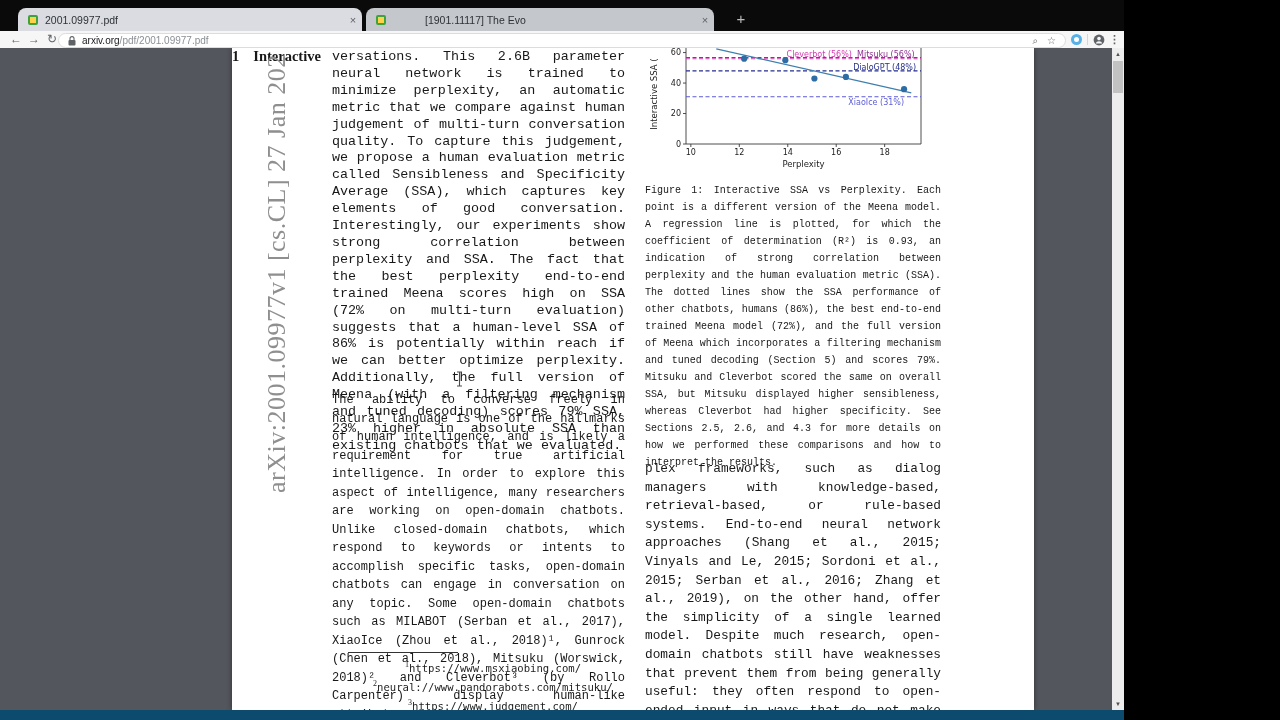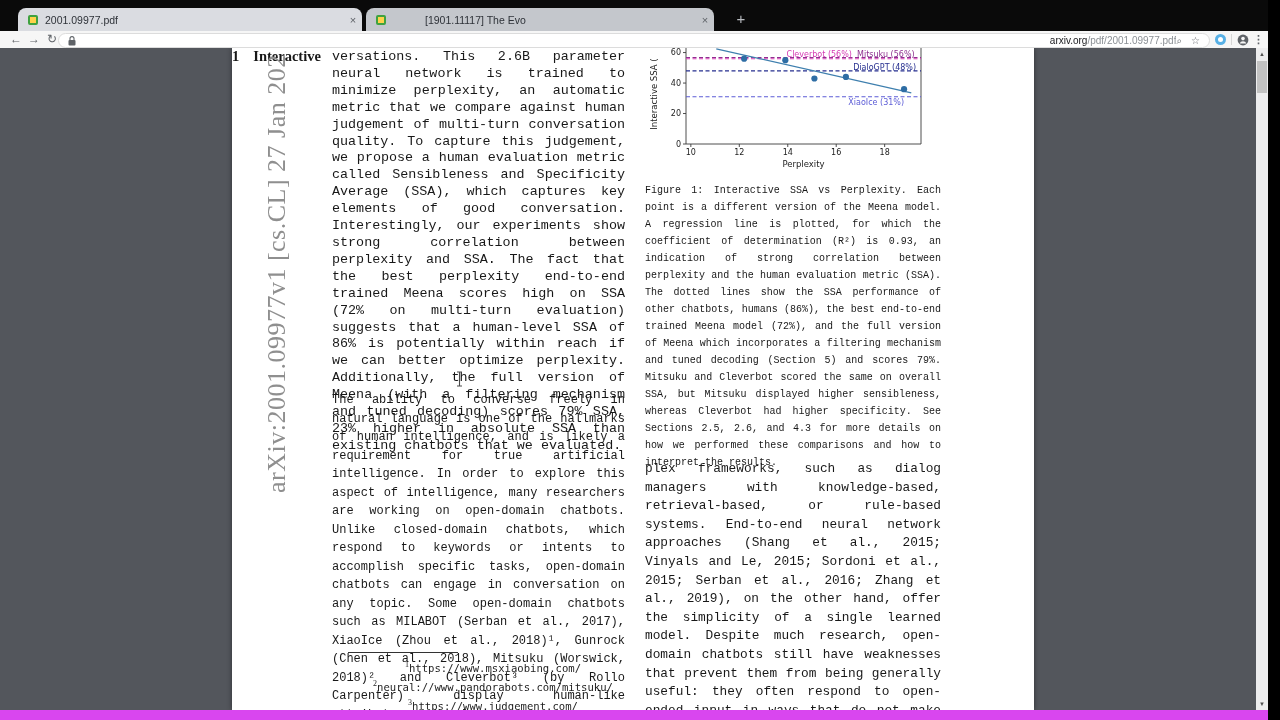--- a/index.html
+++ b/index.html
@@ -1,16 +1,16 @@
 <!DOCTYPE html>
 <html><head>
 <meta charset="utf-8">
 <style>
   html,body{margin:0;padding:0;background:#000;}
-  #app{position:relative;width:1268px;height:720px;overflow:hidden;background:#d946ef;
+  #app{position:relative;width:1124px;height:720px;overflow:hidden;background:#0c4a6e;
        font-family:"Liberation Sans",sans-serif;}
   
   .chrome-top{position:absolute;top:0;left:0;right:0;height:31px;background:#0a0a0a;}
   .tab{position:absolute;top:8px;height:23px;border-radius:8px 8px 0 0;display:flex;
        align-items:center;font-size:10.5px;color:#2e3238;}
   .tab.active{background:#dadce1;}
   .tab.inactive{background:#c4c7cc;}
   .favicon{width:10px;height:10px;box-sizing:border-box;border:2px solid #3fa23f;
            background:#ffd24a;border-radius:2px;margin:0 7px 0 10px;flex:none;}
   .tab-title{flex:1;overflow:hidden;white-space:nowrap;}
@@ -18,21 +18,21 @@
   .newtab{position:absolute;left:728px;top:9px;width:26px;height:20px;color:#b9bcc1;
           font-size:15px;line-height:20px;text-align:center;}
   .toolbar{position:absolute;top:31px;left:0;right:0;height:17px;background:#f6f6f6;
            border-bottom:1px solid #cfcfcf;}
   .navbtn{position:absolute;top:0;height:17px;line-height:17px;color:#5f6368;font-size:12px;
           width:16px;text-align:center;}
   .omnibox{position:absolute;left:58px;right:58px;top:2px;height:13px;background:#fff;
            border:1px solid #dcdcdc;border-radius:8px;display:flex;align-items:center;
            font-size:10px;}
   .lock-ic{margin-left:9px;flex:none;}
-  .url{white-space:nowrap;overflow:hidden;flex:1;text-align:right;}
+  .url{margin-left:6px;white-space:nowrap;overflow:hidden;flex:1;}
   .url .domain{color:#202124;}
   .url .path{color:#8b9095;}
   .box-ic{flex:none;margin-right:9px;color:#5f6368;font-size:10px;line-height:13px;}
   .ext-ic{position:absolute;right:42px;top:3px;width:11px;height:11px;border-radius:50%;
           background:#57b0e6;}
   .ext-ic::after{content:"";position:absolute;left:3px;top:3px;width:5px;height:5px;
           border-radius:50%;background:#fff;}
   .tb-sep{position:absolute;right:36px;top:3px;width:1px;height:11px;background:#d6d6d6;}
   .profile-ic{position:absolute;right:19px;top:2.5px;}
   .menu-ic{position:absolute;right:4px;top:0;height:17px;line-height:17px;color:#5f6368;

